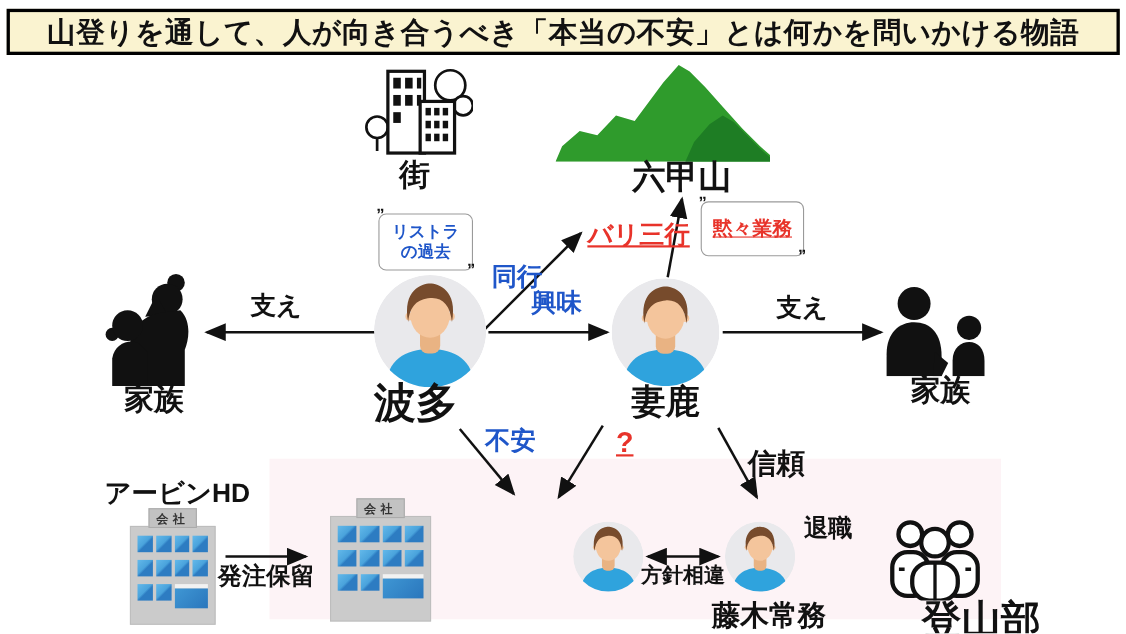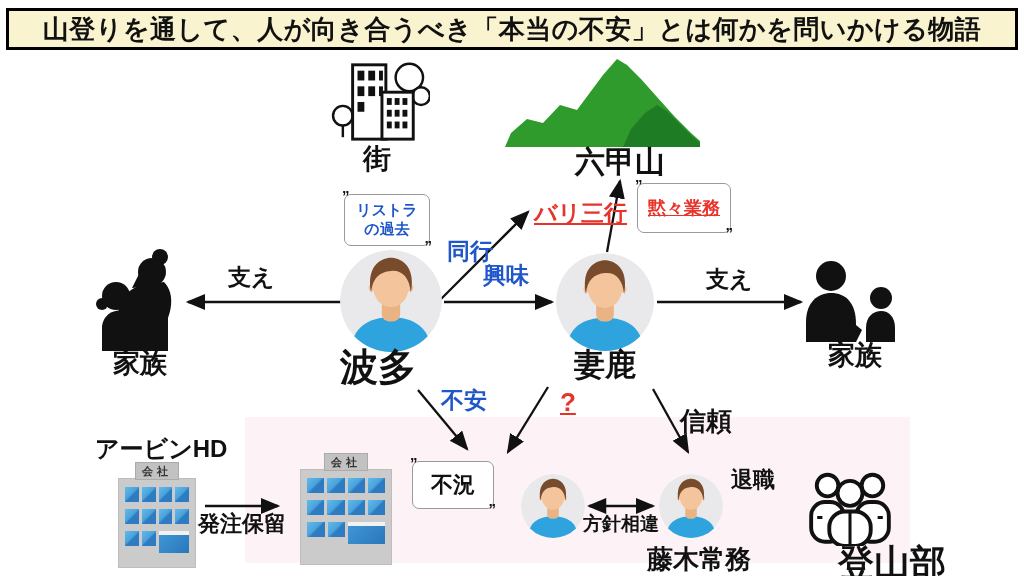--- a/index.html
+++ b/index.html
@@ -241,21 +241,20 @@
           <div class="door-wrap">
             <div class="door-top"></div>
             <div class="door"></div>
           </div>
         </div>
     </div>
   </div>
 
   <div class="lbl" style="left:198px;top:512px;font-size:22px;">発注保留</div>
 
-  <div class="qbox" style="left:412px;top:461px;width:80px;height:46px;font-size:22px;color:#111;">不況</div>
 
   <svg class="icon" style="left:521px;top:474px;" width="64" height="64">
       <use href="#avatar-icon"></use>
     </svg>
   <div class="lbl c" style="left:554px;top:578px;font-size:30px;">社長</div>
 
   <svg class="icon" style="left:659px;top:474px;" width="64" height="64">
       <use href="#avatar-icon"></use>
     </svg>
   <div class="lbl c" style="left:699px;top:546px;font-size:26px;">藤木常務</div>

